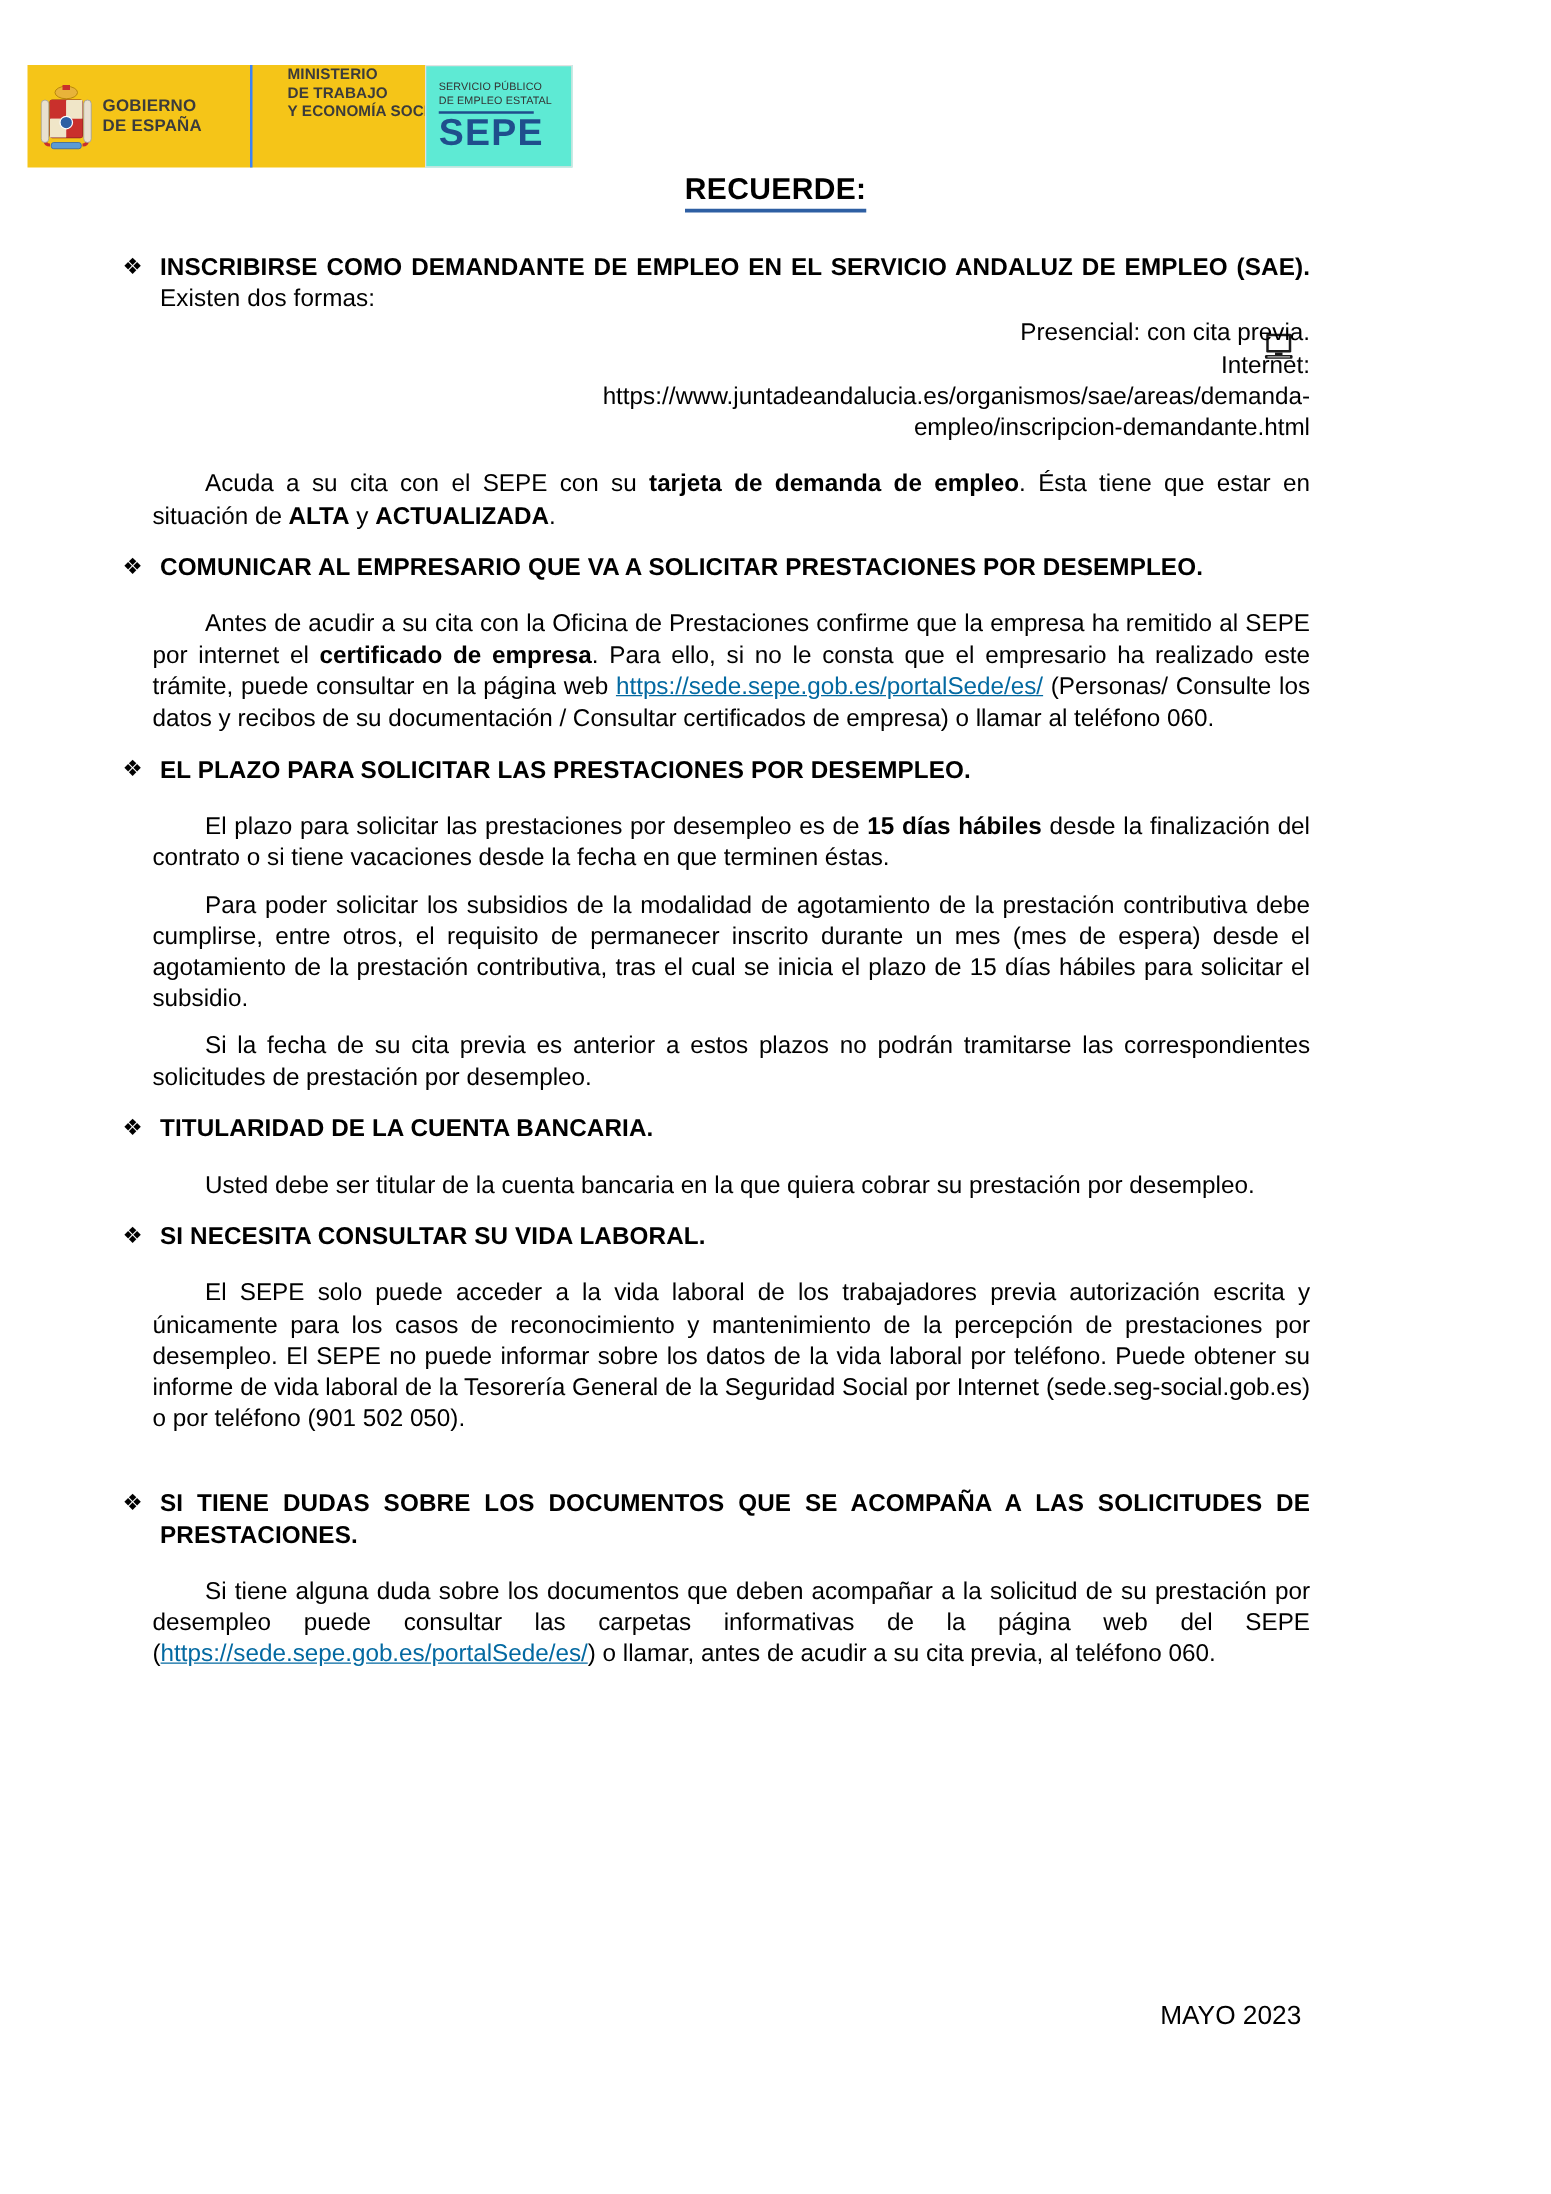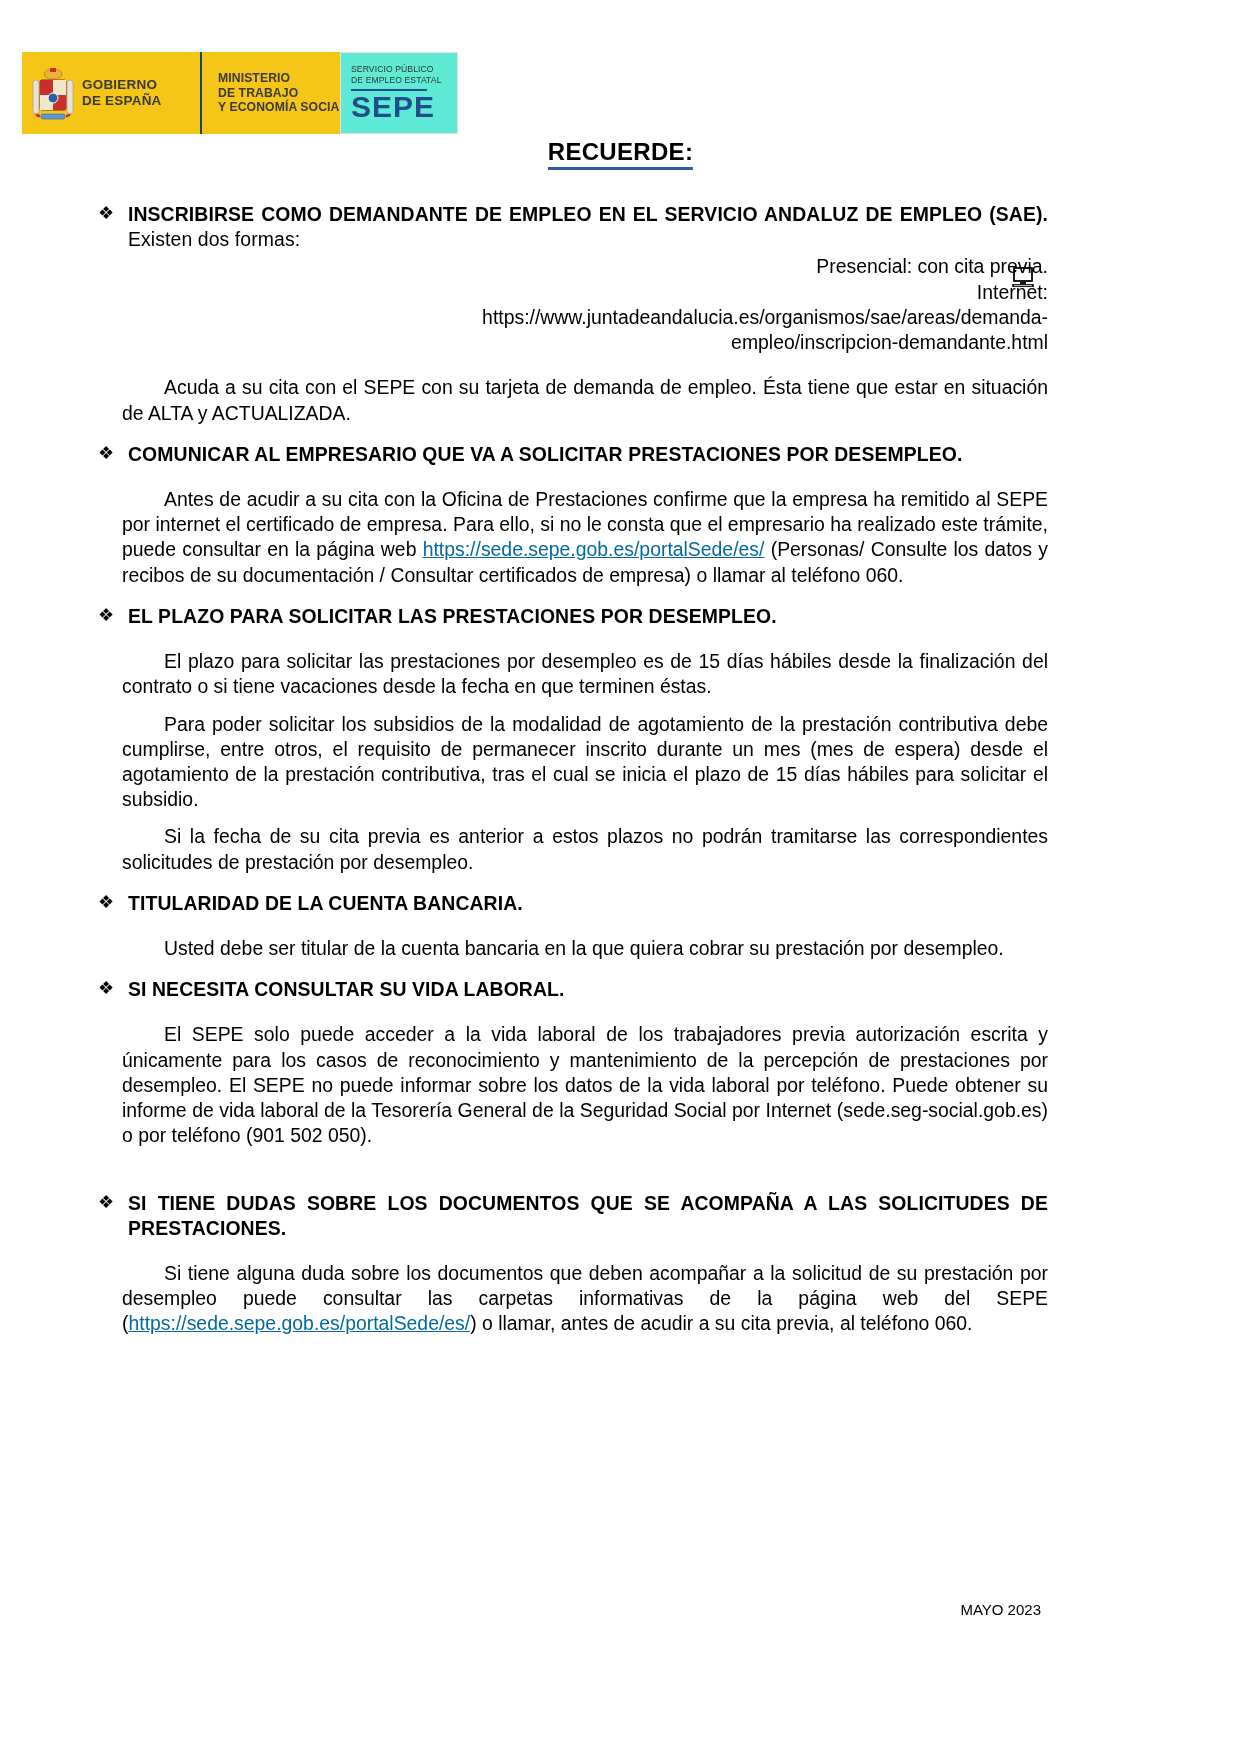--- a/index.html
+++ b/index.html
@@ -52,25 +52,25 @@
     font-size: 13.5px;
     font-weight: bold;
     line-height: 1.18;
     letter-spacing: 0.2px;
     color: #3b3b3b;
     white-space: nowrap;
   }
   .logo-min {
     background: #F5C518;
     display: flex;
-    align-items: center;
+    align-items: flex-start;
     width: 140px;
     box-sizing: border-box;
-    border-left: 2px solid #0c4a6e;
-    padding-left: 16px;
+    border-left: 2px solid #3b82f6;
+    padding-left: 28px;
   }
   .min-text {
     font-size: 12.2px;
     font-weight: bold;
     line-height: 1.22;
     letter-spacing: 0.1px;
     color: #3b3b3b;
     white-space: nowrap;
   }
   .logo-sepe {
@@ -153,21 +153,21 @@
   .bullet-head .reg { font-weight: normal; }
 
   .para {
     text-align: justify;
     text-justify: inter-word;
     text-indent: 42px;
     margin-top: 20px;
     padding-left: 26px;
   }
   .para.tight { margin-top: 12px; }
-  .para b { font-weight: normal; }
+  .para b { font-weight: bold; }
 
   .sub-lines {
     padding-left: 26px;
     margin-top: 2px;
   }
   .sub-line {
     text-indent: 0;
     padding-left: 168px;
     text-align: right;
   }
@@ -184,21 +184,21 @@
     top: 266px;
     width: 26px;
     height: 24px;
   }
   .footer-date {
     position: absolute;
     left: 0;
     top: 1601px;
     width: 1041px;
     text-align: right;
-    font-size: 15px;
+    font-size: 21px;
   }
 </style>
 </head>
 <body>
 
 <div class="page">
 
   <div class="logo-band">
 
     <div class="logo-gob">

